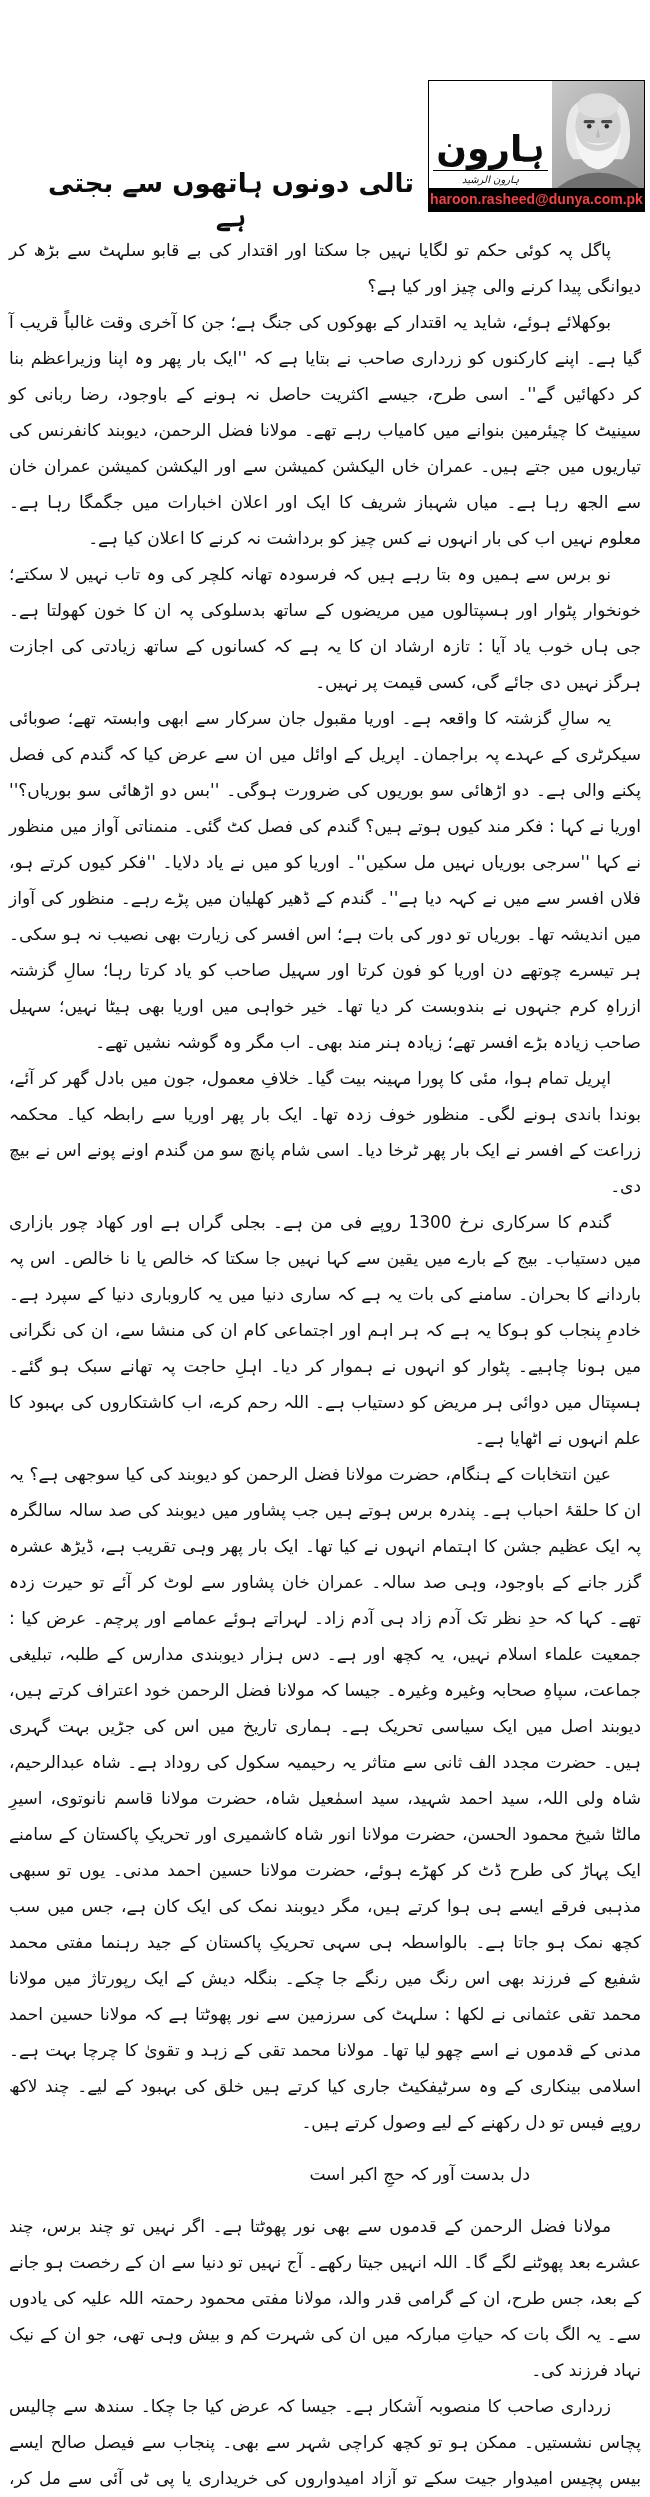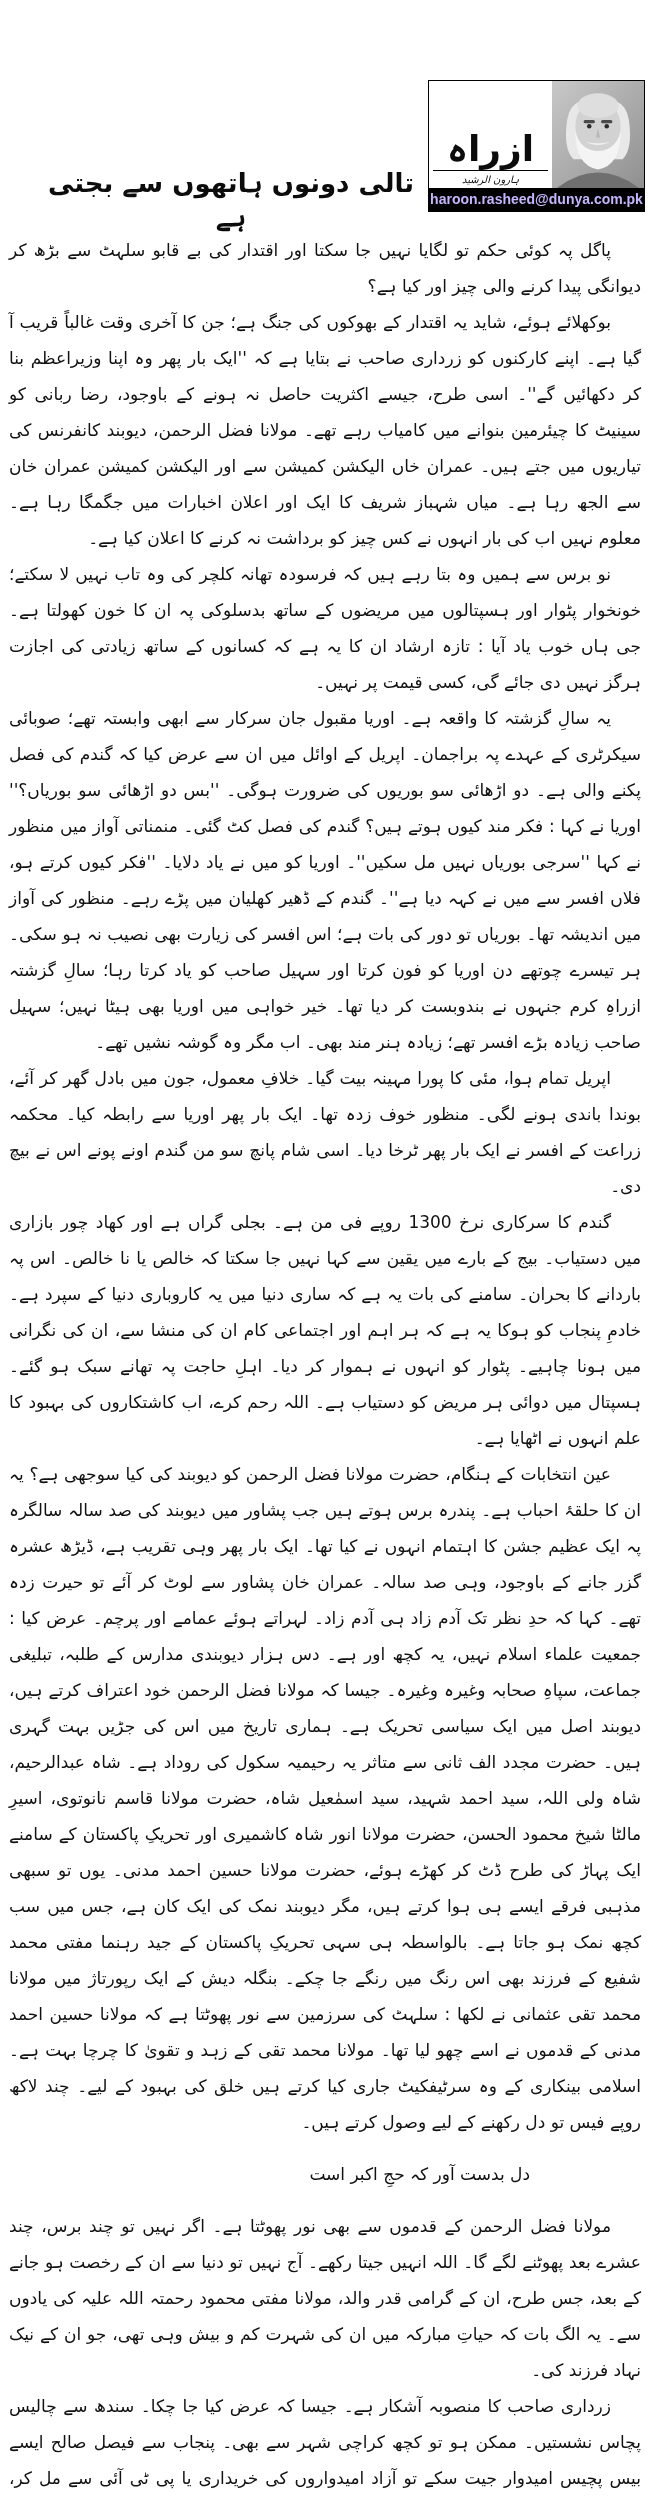--- a/index.html
+++ b/index.html
@@ -21,21 +21,21 @@
     font-family:"DejaVu Sans",sans-serif;
   }
   .brand-divider{height:1px;background:#000;margin:1px 4px 1px 4px;}
   .author-sig{
     text-align:center;font-size:10px;padding:2px 0 3px 0;direction:rtl;
     font-style:italic;
   }
   .photo-wrap{width:92px;flex:0 0 92px;overflow:hidden;background:#b9b9b9;}
   .photo-wrap svg{display:block;width:100%;height:100%;}
   .email-bar{
-    background:#000;color:#c4b5fd;text-align:center;
+    background:#000;color:#ef4444;text-align:center;
     font-family:"Liberation Sans",sans-serif;font-weight:bold;font-size:14px;
     padding:3px 0 4px 0;direction:ltr;
   }
   
   .headline{
     position:absolute;top:150px;right:228px;left:40px;
     text-align:center;font-size:26px;font-weight:bold;direction:rtl;
     line-height:1.3;
   }
   
@@ -49,21 +49,21 @@
     margin:16px;text-indent:0;text-align:right;padding-right:95px;
     font-weight:normal;
   }
 </style>
 </head>
 <body>
 
 <div class="masthead">
   <div class="masthead-top">
     <div class="brand-col">
-      <div class="brand-title">ازراہ</div>
+      <div class="brand-title">ہارون</div>
       <div class="brand-divider"></div>
       <div class="author-sig">ہارون الرشید</div>
     </div>
     <div class="photo-wrap">
 
       <svg viewBox="0 0 92 104" preserveAspectRatio="xMidYMid slice">
         <defs>
           <linearGradient id="bg" x1="0" y1="0" x2="1" y2="1">
             <stop offset="0" stop-color="#c9c9c9"></stop>
             <stop offset="1" stop-color="#8f8f8f"></stop>

